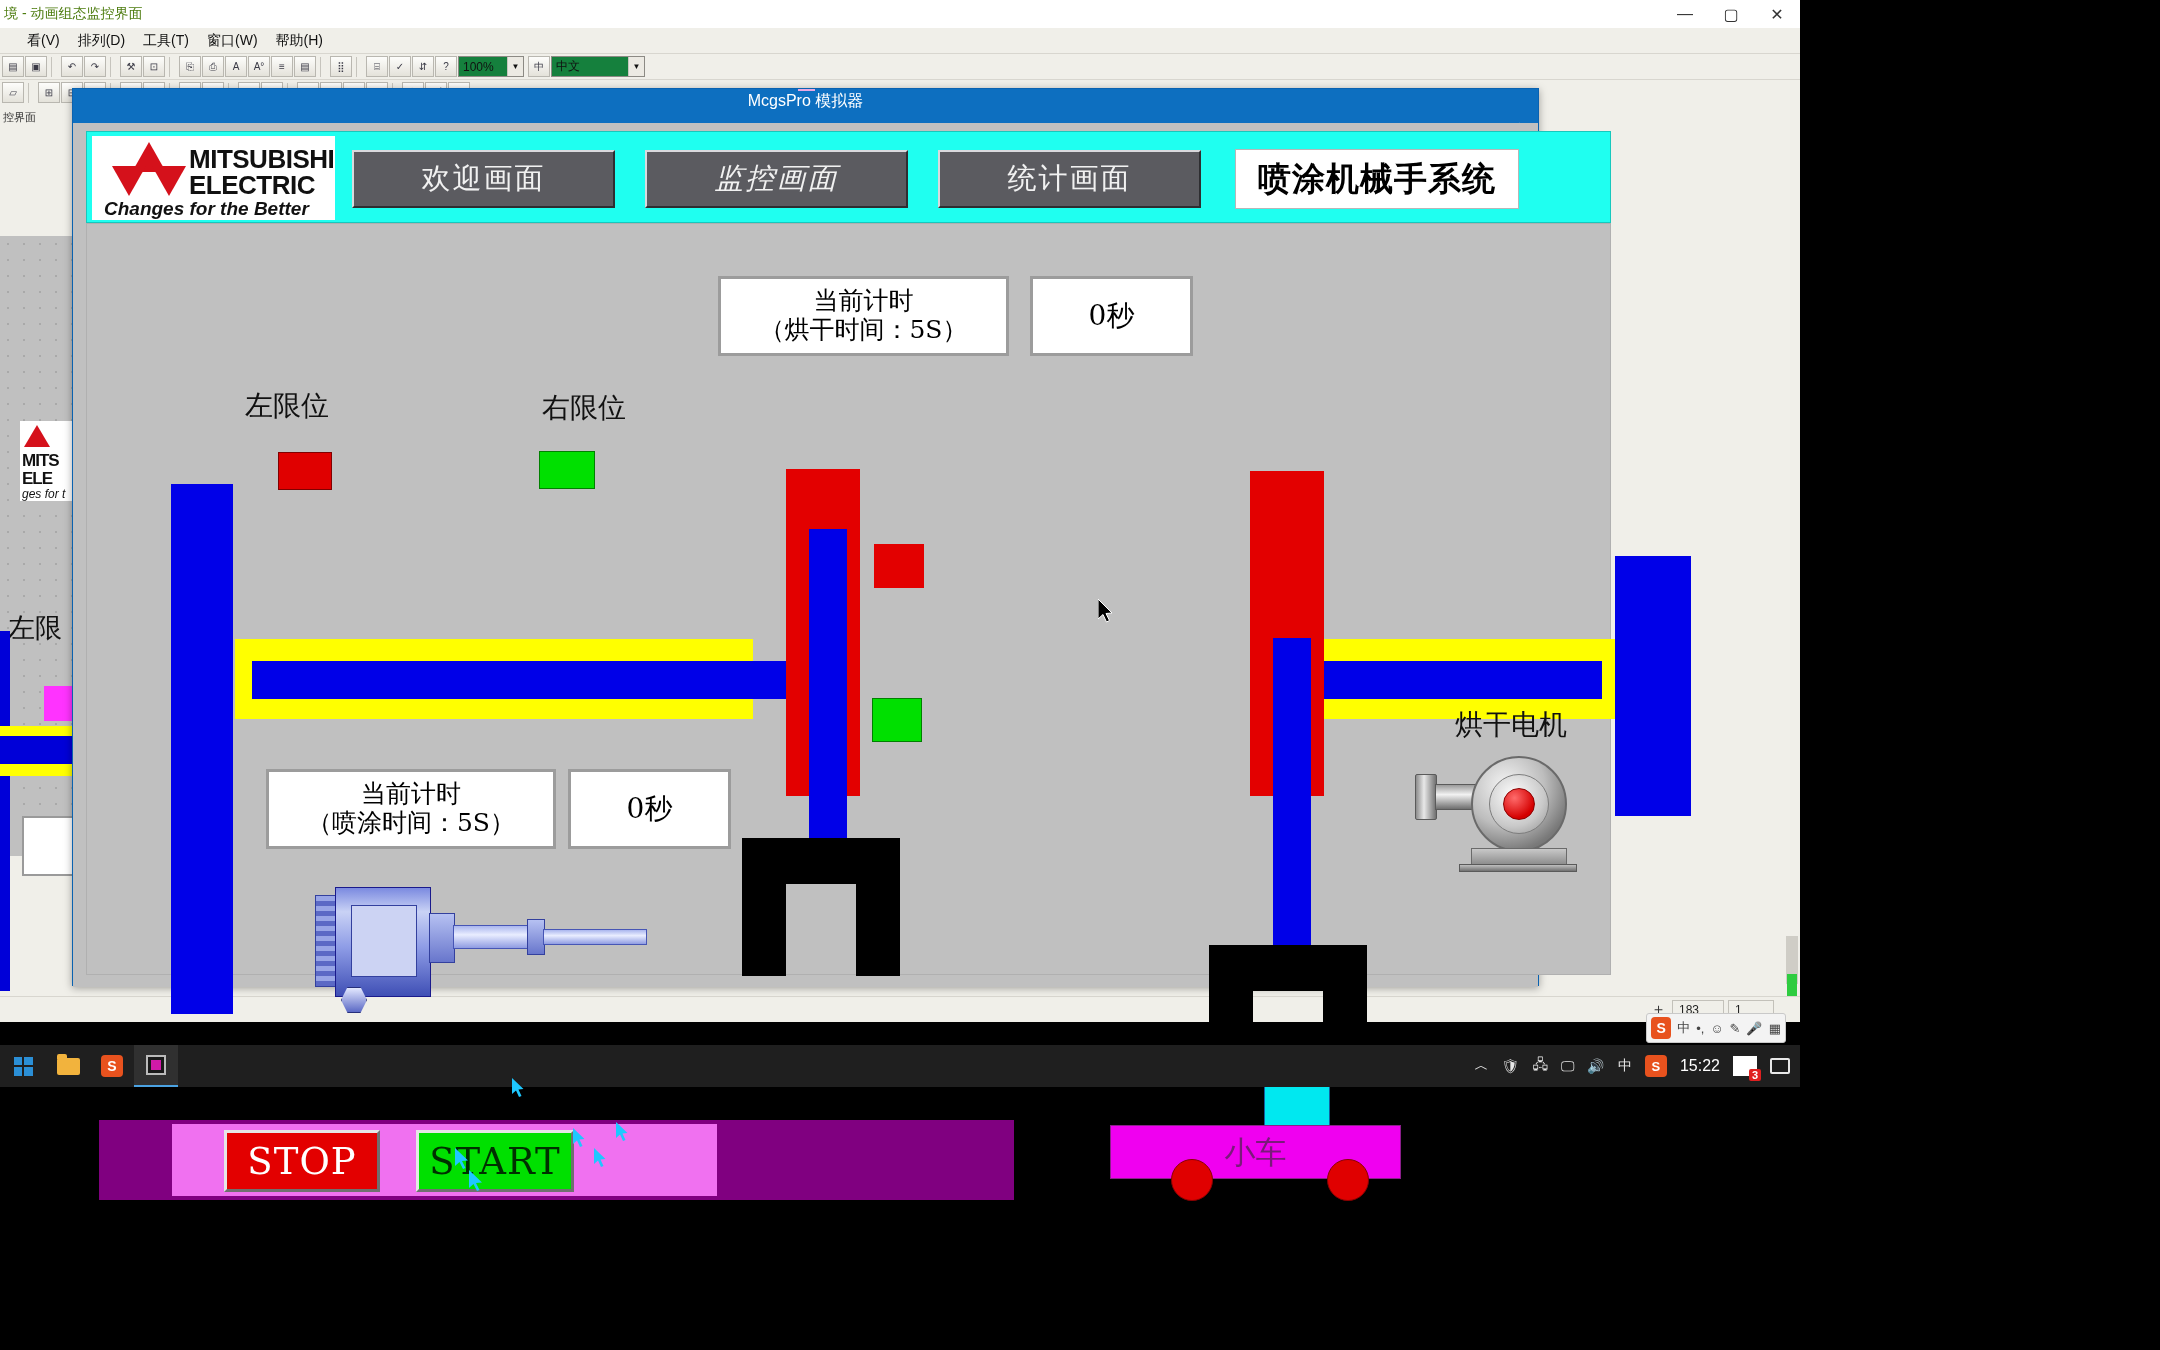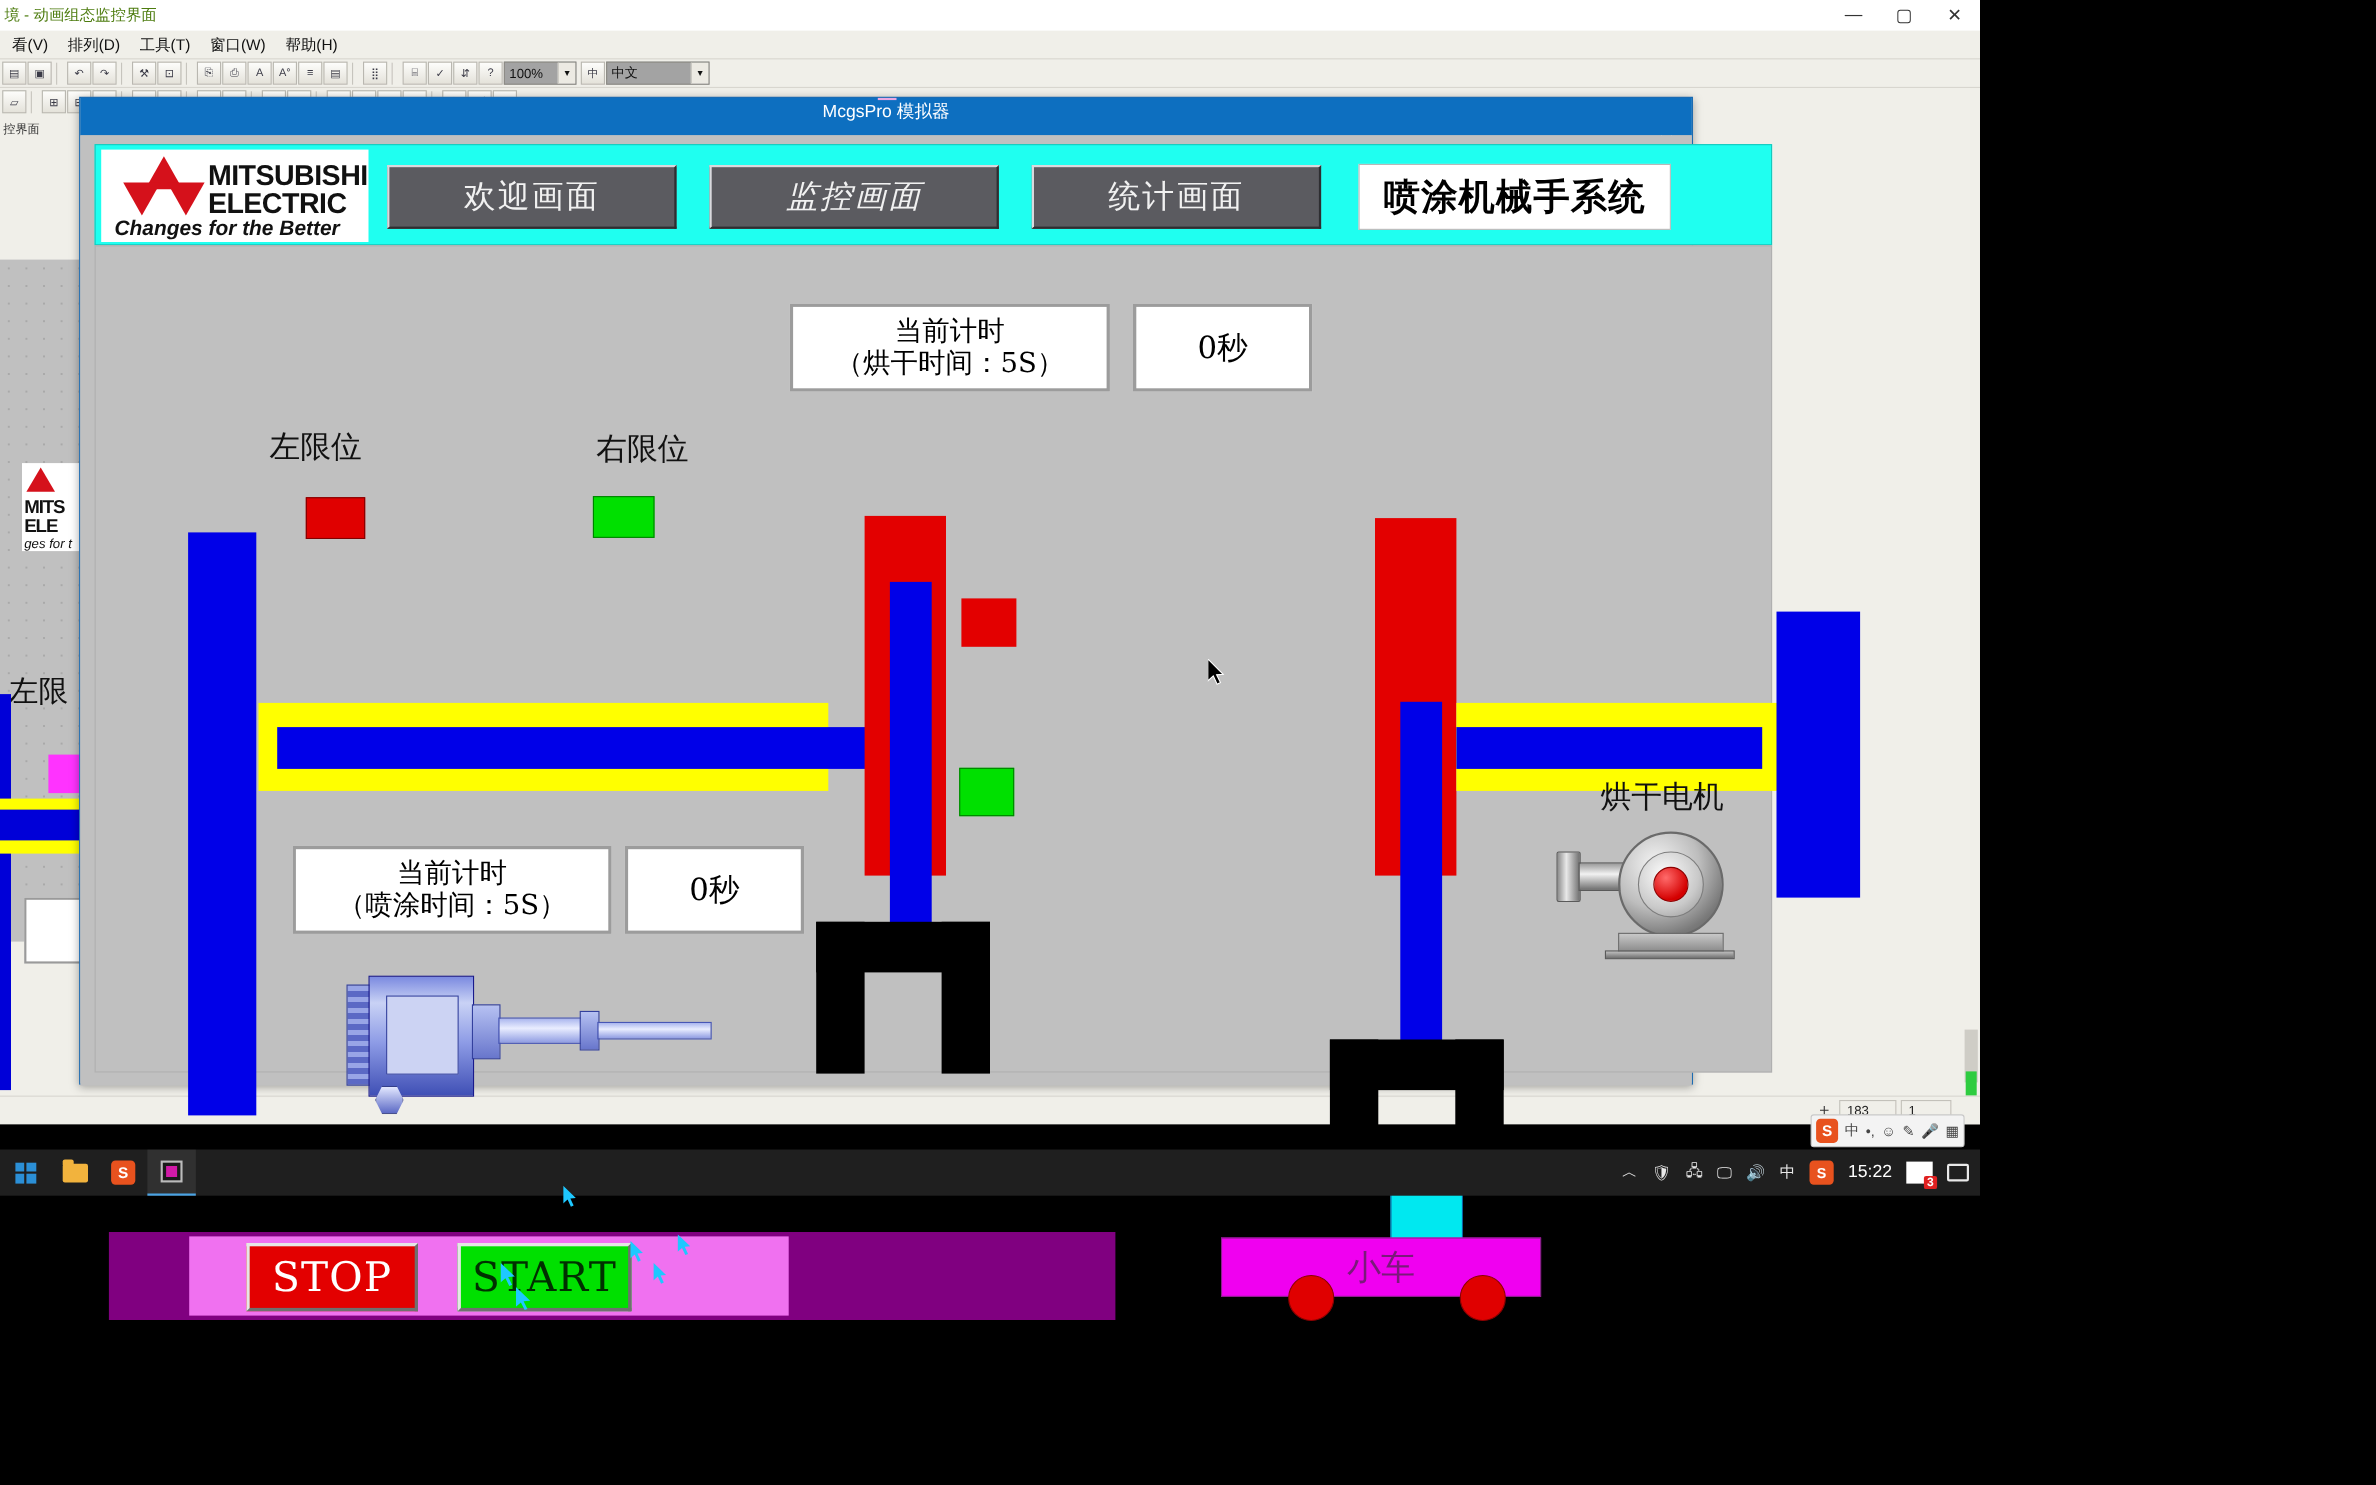--- a/index.html
+++ b/index.html
@@ -24,40 +24,40 @@
     font-size: 14px; color: #4d7c0f; margin-left: 4px; white-space: nowrap;
   }
   .win-ctrl-group { position: absolute; right: 0; top: 0; display: flex; height: 28px; }
   .win-ctrl {
     width: 46px; height: 28px; display: flex; align-items: center; justify-content: center;
     font-size: 16px; color: #333;
   }
 
   .menubar {
     position: absolute; left: 0; top: 28px; width: 1800px; height: 25px;
-    background: #f0efe9; display: flex; align-items: center; padding-left: 2px;
+    background: #f0efe9; display: flex; align-items: center; padding-left: 18px;
   }
   .menubar .mi { font-size: 14px; color: #111; padding: 2px 9px; white-space: nowrap; }
 
   .toolbar-row {
     position: absolute; left: 0; width: 1800px; height: 26px;
     background: #f0efe9; border-top: 1px solid #d8d6cf;
     display: flex; align-items: center; padding-left: 2px;
   }
   .toolbar-row.r1 { top: 53px; }
   .toolbar-row.r2 { top: 79px; }
   .tb-btn {
     width: 22px; height: 21px; margin-right: 1px;
     border: 1px solid #b9b7b0; background: linear-gradient(#fdfdfb,#e4e2da);
     display: flex; align-items: center; justify-content: center;
     font-size: 10px; color: #3a3a46; overflow: hidden;
   }
   .tb-sep { width: 7px; height: 20px; border-left: 1px solid #c6c4bd; margin: 0 3px; }
   .tb-combo {
-    height: 21px; border: 1px solid #8c8a84; background: #a3a3a3;
+    height: 21px; border: 1px solid #8c8a84; background: #15803d;
     display: flex; align-items: center; margin-right: 4px;
     font-size: 12px; color: #111; padding-left: 4px;
   }
   .tb-combo .caret { margin-left: auto; width: 16px; text-align: center;
     border-left: 1px solid #c8c6bf; font-size: 8px; background: #eceae3; height: 19px;
     display: flex; align-items: center; justify-content: center; }
 
   
   .doc-strip {
     position: absolute; left: 0; top: 106px; width: 74px; height: 640px;

